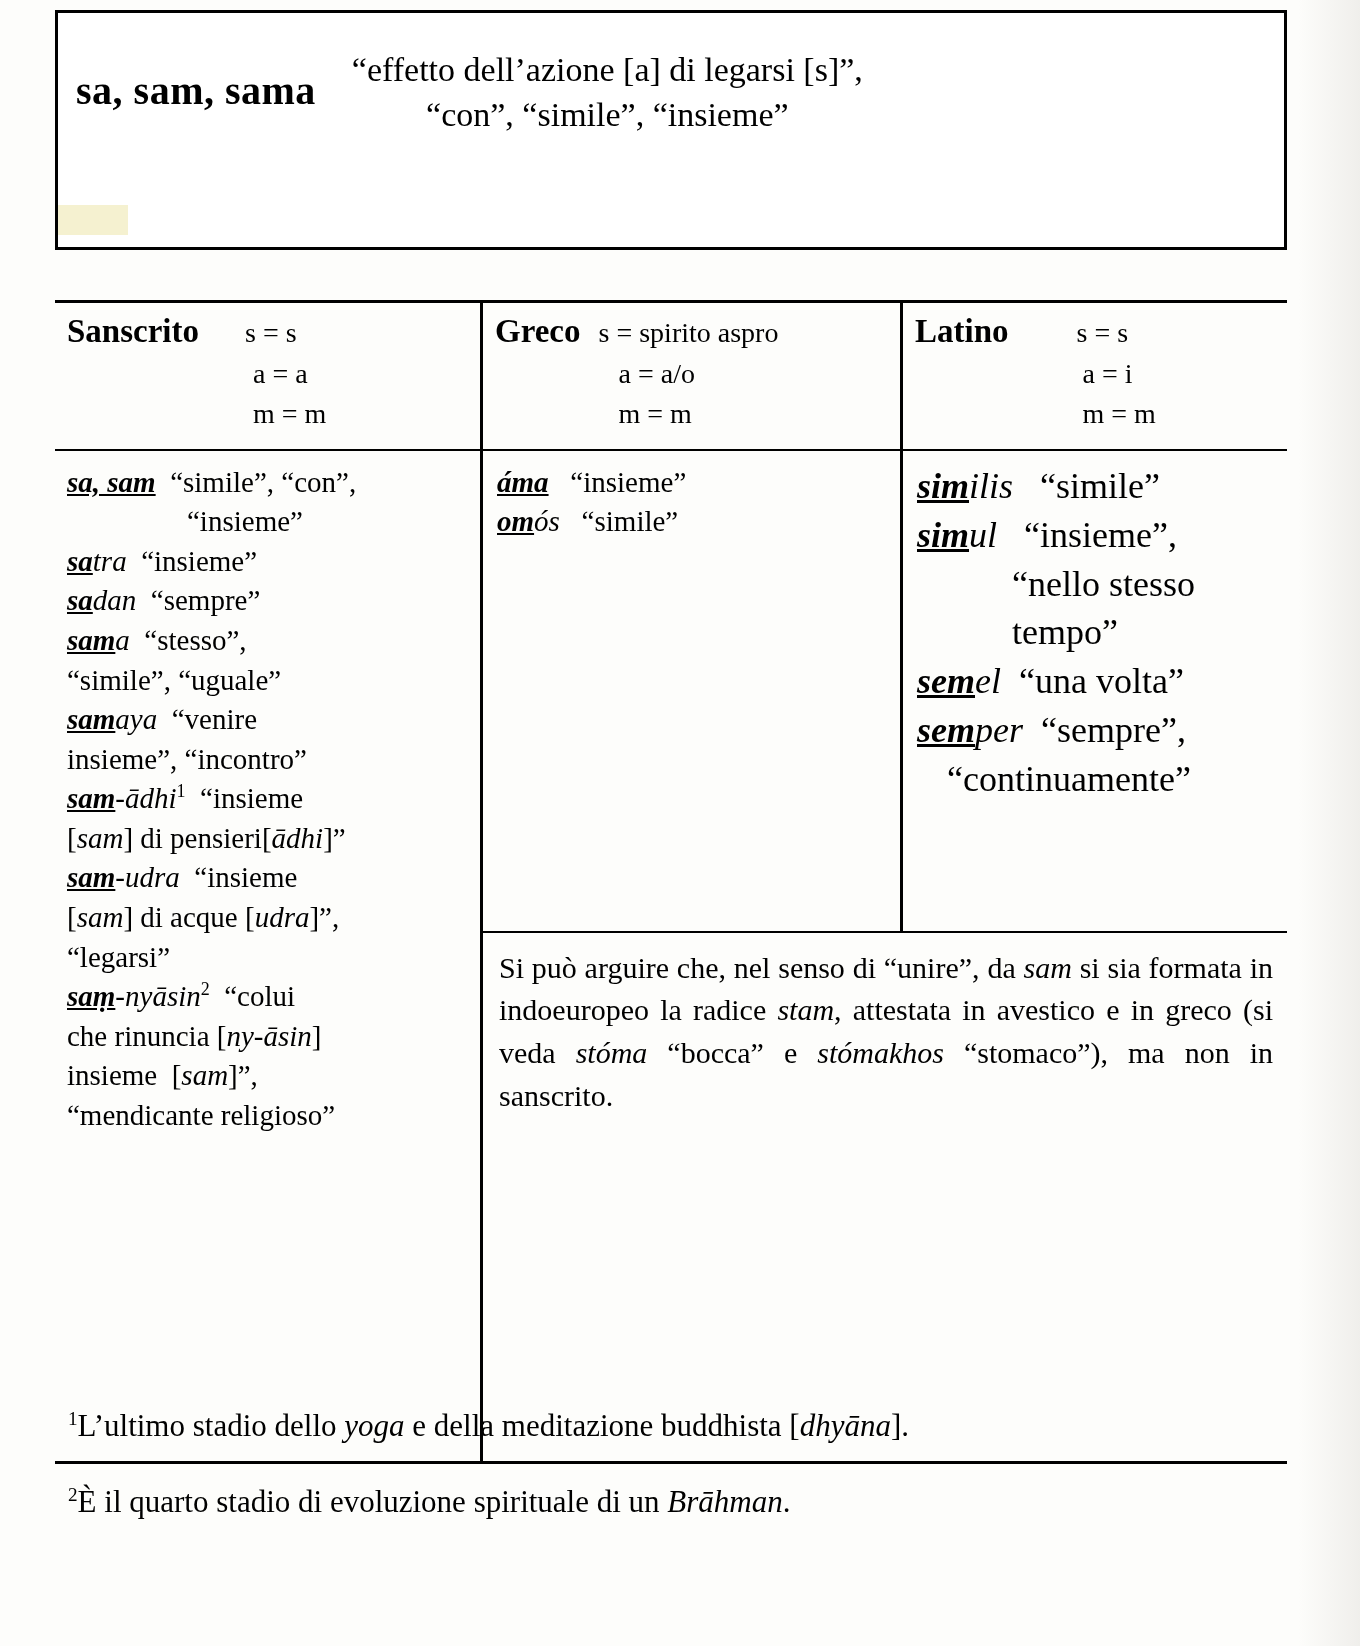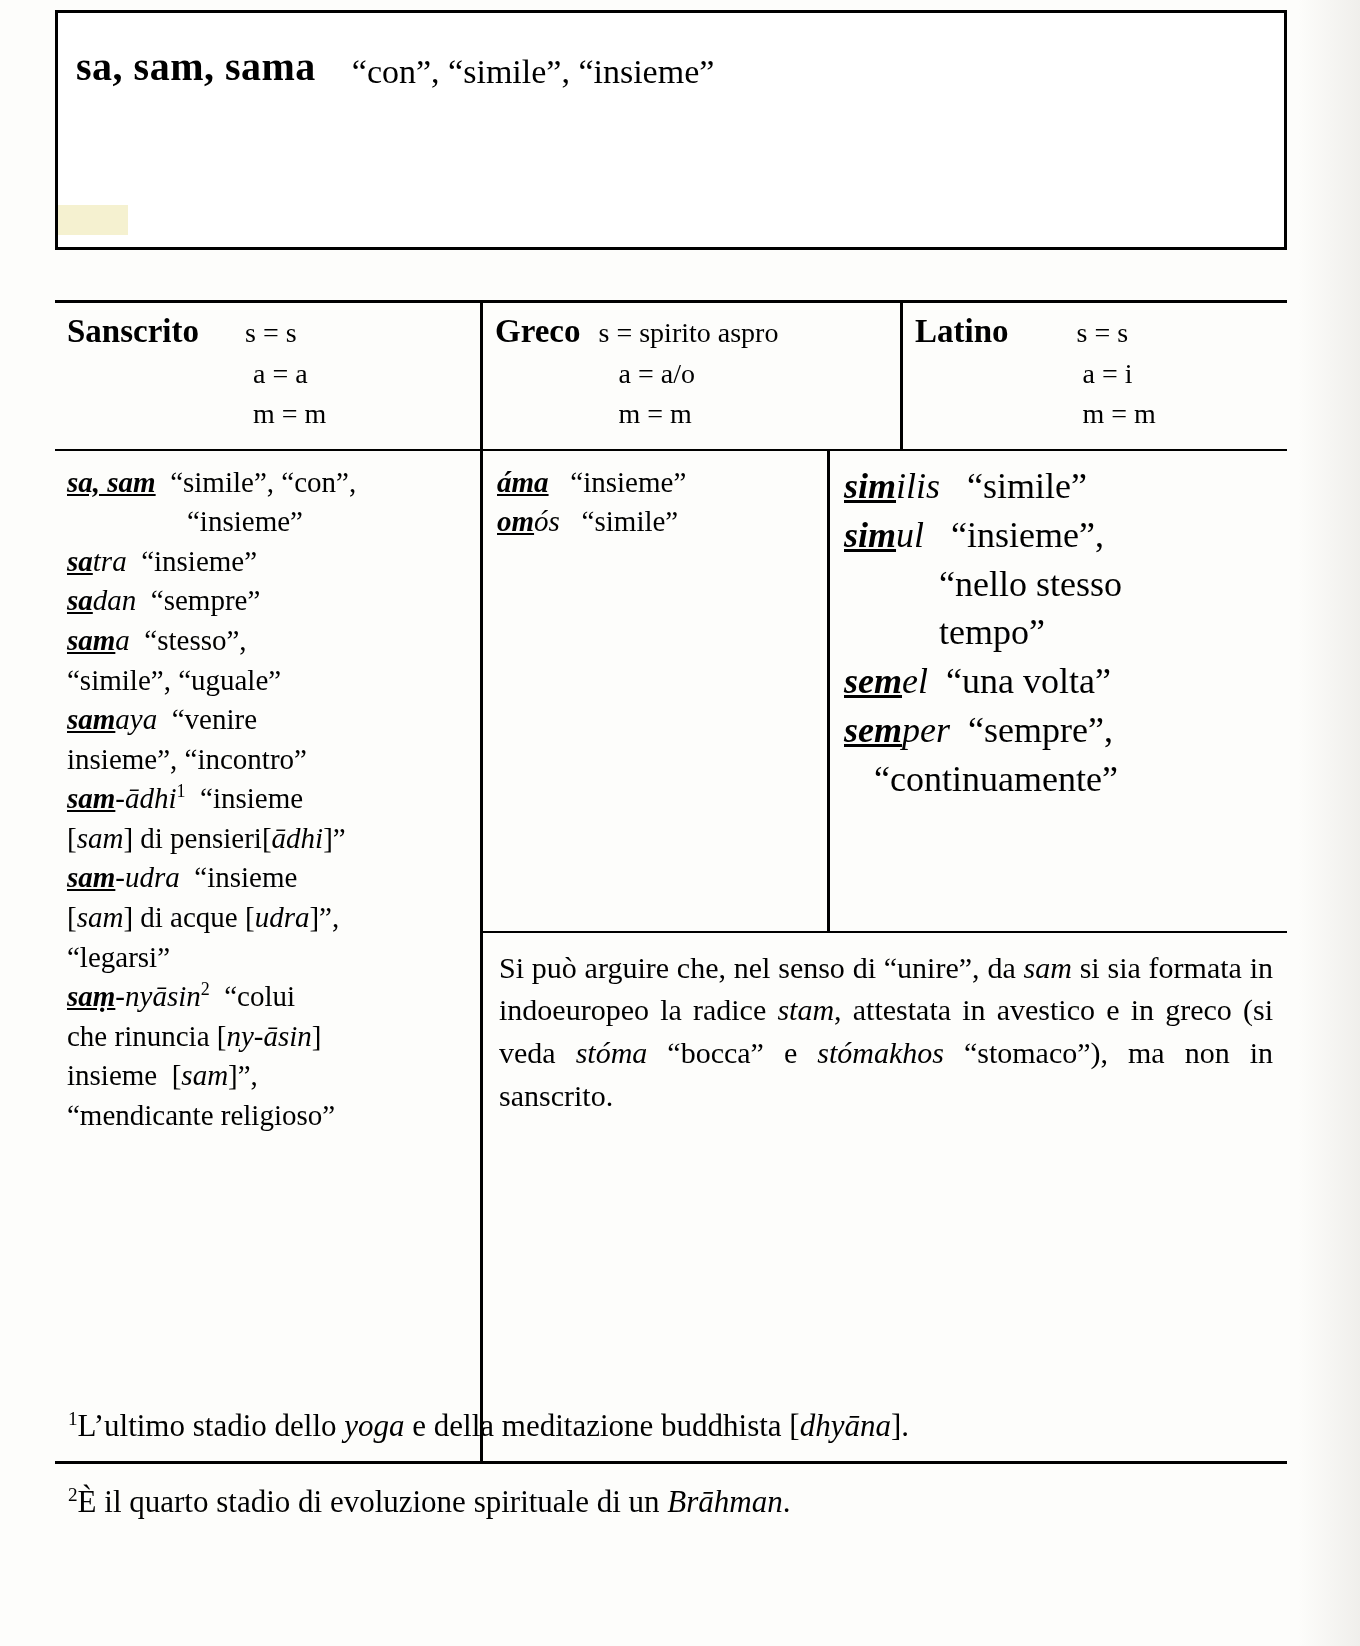--- a/index.html
+++ b/index.html
@@ -30,21 +30,21 @@
     top: 10px;
     width: 1232px;
     height: 240px;
     border: 3px solid #000;
     box-sizing: border-box;
     background: #ffffff;
   }
   .header-inner {
     padding: 32px 20px 0 18px;
     display: flex;
-    align-items: flex-start;
+    align-items: center;
   }
   .header-lemma {
     font-weight: bold;
     font-size: 40px;
     letter-spacing: 0.5px;
     white-space: nowrap;
     line-height: 1.1;
   }
   .header-gloss {
     font-size: 34px;
@@ -139,21 +139,21 @@
     box-sizing: border-box;
     border-left: 3px solid #000;
     display: flex;
     flex-direction: column;
   }
   .mid-top {
     display: flex;
     min-height: 480px;
   }
   .mid-grk {
-    width: 344px;
+    width: 417px;
     box-sizing: border-box;
     padding: 12px 10px 10px 14px;
     font-size: 29px;
     line-height: 1.33;
   }
   .mid-lat {
     width: 387px;
     box-sizing: border-box;
     border-left: 3px solid #000;
     padding: 12px 10px 10px 14px;
@@ -206,20 +206,21 @@
 </style>
 </head>
 <body>
 
 <div class="page">
 
   <div class="header-box">
     <div class="header-inner">
       <div class="header-lemma">sa, sam, sama</div>
       <div class="header-gloss">
+        <span>“effetto dell’azione [a] di legarsi [s]”,</span>
         <span class="l2">“con”, “simile”, “insieme”</span>
       </div>
     </div>
   </div>
 
   <div class="table">
 
     <div class="rule-top"></div>
 
     <div class="head-row">

